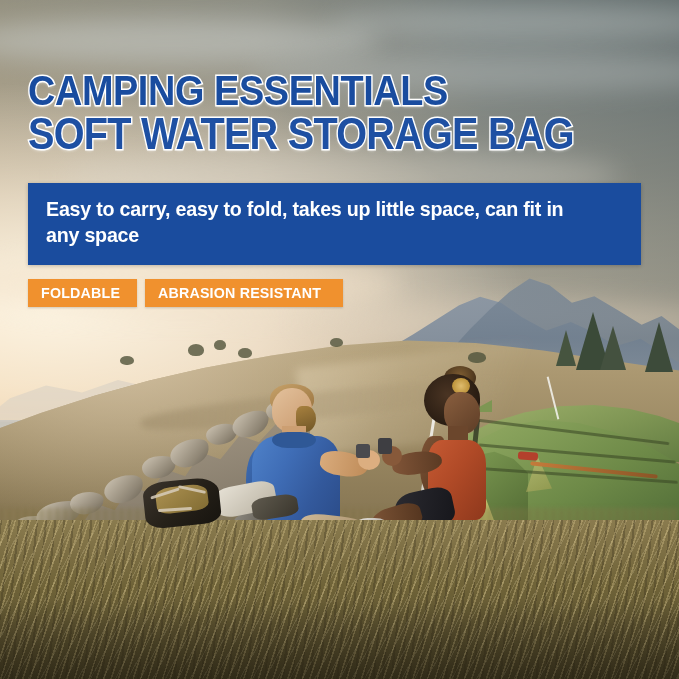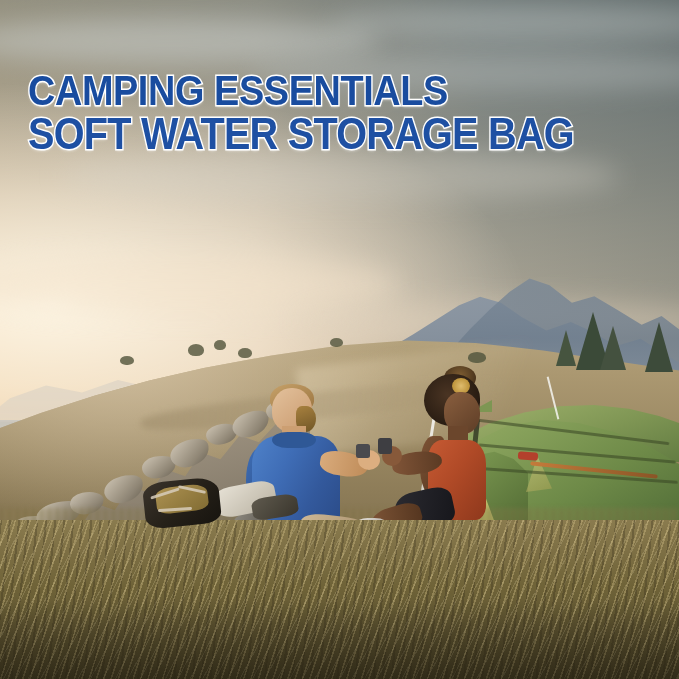--- a/index.html
+++ b/index.html
@@ -582,17 +582,26 @@
       
     </div>
 
     <div class="grass-shadow"></div>
   </div>
 
 
   <div class="title title-1">CAMPING ESSENTIALS</div>
   <div class="title title-2">SOFT WATER STORAGE BAG</div>
 
+  <div class="desc-box">
+    <p>Easy to carry, easy to fold, takes up little space, can fit in any space</p>
+  </div>
 
   <div class="tags">
+    <div class="tag">
+      <span>FOLDABLE</span>
+    </div>
+    <div class="tag">
+      <span>ABRASION RESISTANT</span>
+    </div>
   </div>
 
 </div>
 
 </body></html>

